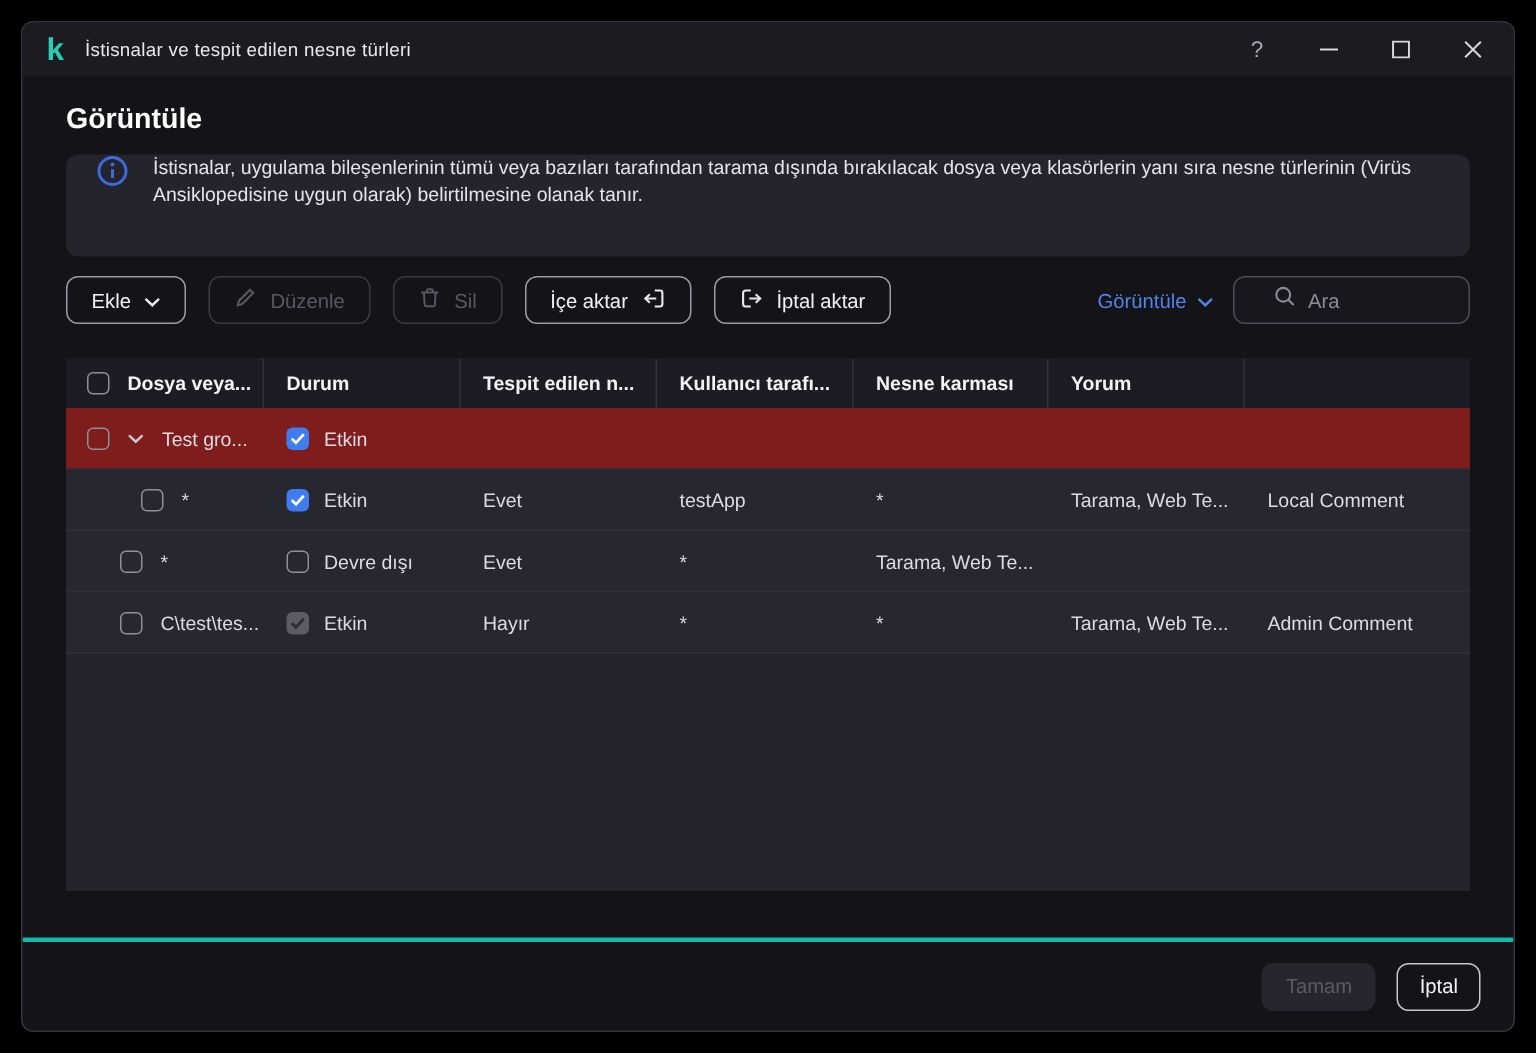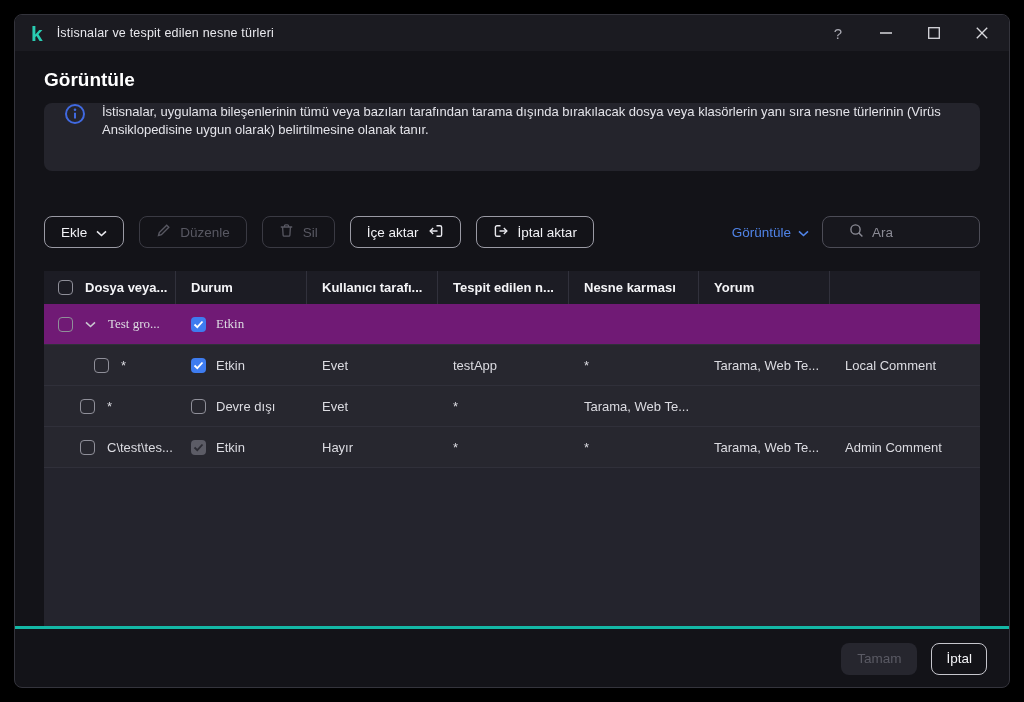--- a/index.html
+++ b/index.html
@@ -21,21 +21,21 @@
   
   .content { flex:1; display:flex; flex-direction:column; padding:14px 29px 0; }
   .page-heading { font-size:19px; font-weight:bold; color:#ffffff; height:30px; line-height:30px; margin-bottom:8px; }
 
   .infobox { flex:0 0 68px; background:#24242c; border-radius:8px; display:flex; align-items:flex-start;
     padding:0 20px; margin-bottom:13px; }
   .info-icon { flex:0 0 auto; margin-right:16px; }
   .info-text { font-size:13px; color:#e4e4ea; line-height:18px; }
 
   
-  .toolbar { flex:0 0 32px; display:flex; align-items:center; margin-bottom:23px;margin-top:32px; }
+  .toolbar { flex:0 0 32px; display:flex; align-items:center; margin-bottom:23px; }
   .btn { height:32px; border:1px solid #9a9aa4; border-radius:8px; background:transparent;
     color:#f2f2f6; font-size:13.5px; font-family:inherit; display:inline-flex; align-items:center;
     gap:9px; padding:0 16px; margin-right:15px; cursor:default; white-space:nowrap; }
   .btn svg { stroke:#e9e9ee; }
   .btn.disabled { border-color:#3a3a43; color:#585862; }
   .btn.disabled svg { stroke:#585862; }
   .view-link { margin-left:auto; display:flex; align-items:center; gap:7px; color:#5084e8;
     font-size:13.5px; margin-right:13px; cursor:default; }
   .view-link svg { stroke:#5084e8; }
   .search { width:158px; height:32px; border:1px solid #4c4c56; border-radius:8px; background:#17171d;
@@ -46,21 +46,21 @@
 
   
   .table { flex:0 0 355px; background:#24242d; display:flex; flex-direction:column; overflow:hidden; }
   .grid-cols { display:grid; grid-template-columns:132px 131px 131px 131px 130px 131px 133px 1fr; }
   .thead { flex:0 0 33px; background:#1c1c24; }
   .th { display:flex; align-items:center; gap:12px; font-size:13px; font-weight:bold; color:#f4f4f7;
     border-right:1px solid #31313c; padding:0 8px 0 15px; overflow:hidden; white-space:nowrap; }
   .th.first { padding-left:14px; }
   .th.last { border-right:none; }
   .tr { height:41px; border-bottom:1px solid #30303a; background:#27272f; align-items:center; }
-  .tr.group-row { background:#701a75;font-family:Liberation Serif, serif; }
+  .tr.group-row { background:#7f1d1d; }
   .td { font-size:13px; color:#dcdce2; padding:0 8px 0 15px; display:flex; align-items:center; gap:10px;
     overflow:hidden; white-space:nowrap; height:100%; }
   .td.cell-path { gap:12px; }
   .pad-group { padding-left:14px; }
   .pad-child { padding-left:50px; }
   .pad-item  { padding-left:36px; }
 
   .cb { width:15px; height:15px; flex:0 0 15px; border:1.5px solid #8f8f99; border-radius:4px; background:transparent; }
   .cb.checked { border:none; background:#3e7cf0; display:flex; align-items:center; justify-content:center; }
   .cb.checked svg { stroke:#ffffff; }
@@ -199,24 +199,24 @@
     <div class="table">
       <div class="thead grid-cols">
         <div class="th first">
           <span class="cb"></span>
           <span>Dosya veya...</span>
         </div>
         <div class="th">
             <span>Durum</span>
           </div>
         <div class="th">
+            <span>Tespit edilen n...</span>
+          </div>
+        <div class="th">
             <span>Kullanıcı tarafı...</span>
-          </div>
-        <div class="th">
-            <span>Tespit edilen n...</span>
           </div>
         <div class="th">
             <span>Nesne karması</span>
           </div>
         <div class="th">
             <span>Yorum</span>
           </div>
         <div class="th last"></div>
       </div>
 

